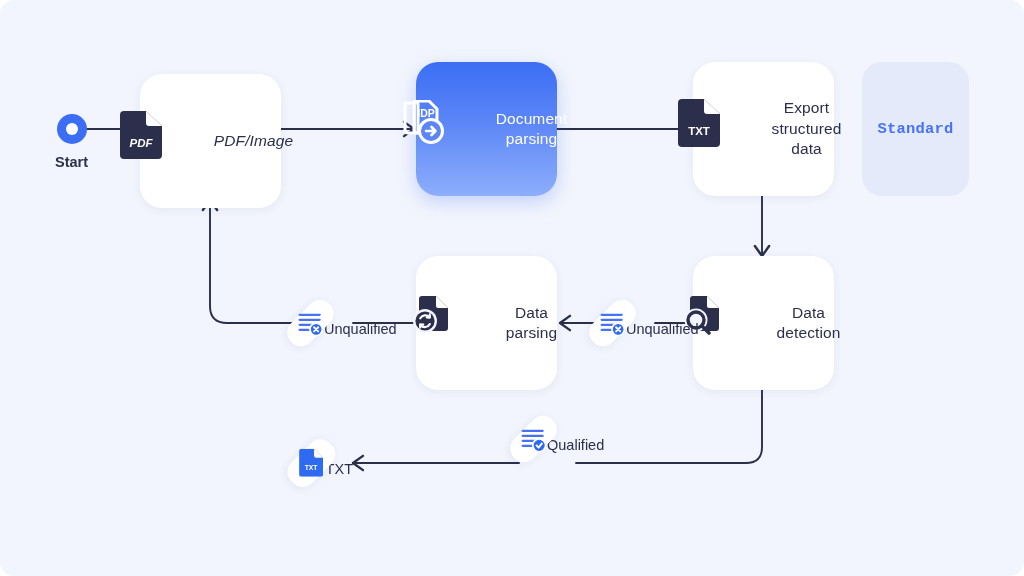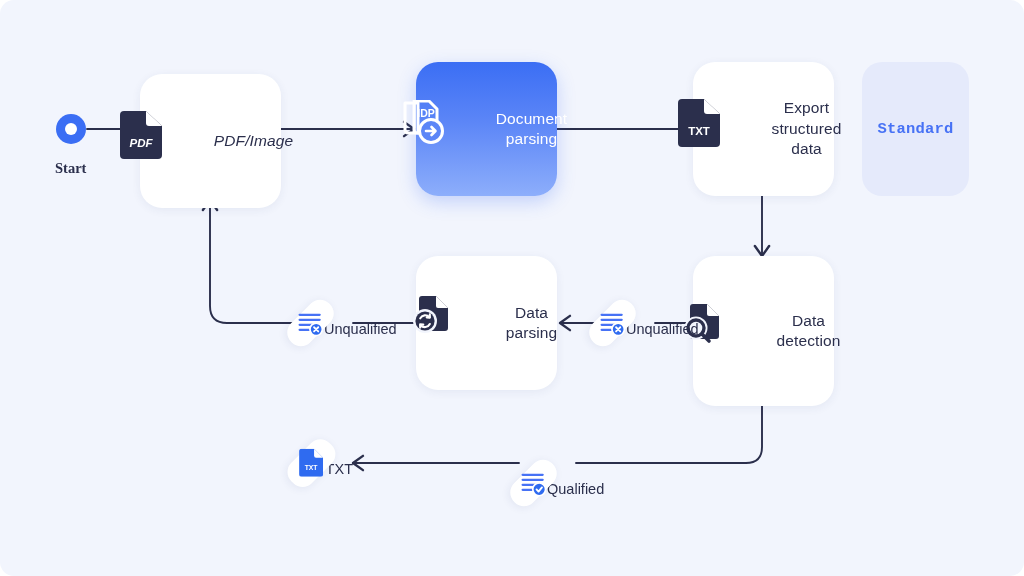--- a/index.html
+++ b/index.html
@@ -67,22 +67,22 @@
 
   
   #start-node { position:absolute; display:flex; flex-direction:column; align-items:center; }
   #start-node .ring {
     width:30px; height:30px; border-radius:50%;
     background:#3b6ef4;
     display:flex; align-items:center; justify-content:center;
   }
   #start-node .ring .hole { width:12px; height:12px; border-radius:50%; background:#ffffff; }
   #start-node .slabel {
-    margin-top:16px; color:#2b2f4c;
-    font-size:14.5px; font-weight:600;font-family:Liberation Serif, serif;
+    margin-top:10px; color:#2b2f4c;
+    font-size:14.5px; font-weight:600;
   }
 
   
   .tier {
     position:absolute;
     background:#e5eafb;
     border-radius:20px;
     display:flex; align-items:center; justify-content:center;font-family:Liberation Mono, monospace;
   }
   .tier .tlabel {
@@ -163,21 +163,21 @@
     <div class="ico">
       <svg width="42" height="48" viewBox="0 0 42 48" xmlns="http://www.w3.org/2000/svg">
         <path d="M4 0 H26 L42 15 V44 A4 4 0 0 1 38 48 H4 A4 4 0 0 1 0 44 V4 A4 4 0 0 1 4 0 Z" fill="#2b2f4c"></path>
         <path d="M26 0 L42 15 H29 A3 3 0 0 1 26 12 Z" fill="#ffffff"></path>
         <text x="21" y="36" text-anchor="middle" font-family="Liberation Sans, sans-serif" font-size="11.5" font-weight="bold" fill="#ffffff">TXT</text>
       </svg>
     </div>
     <div class="cap">Export structured data</div>
   </div>
 
-  <div class="card" style="left:693px; top:256px; width:141px; height:150px;">
+  <div class="card" style="left:693px; top:256px; width:141px; height:134px;">
     <div class="ico">
       <svg width="46" height="46" viewBox="0 0 46 46" xmlns="http://www.w3.org/2000/svg">
         <path d="M11 2 H28 L40 14 V34 A3 3 0 0 1 37 37 H14 A3 3 0 0 1 11 34 V5 A3 3 0 0 1 14 2 Z" fill="#2b2f4c"></path>
         <path d="M28 2 L40 14 H30 A2 2 0 0 1 28 12 Z" fill="#ffffff"></path>
         <circle cx="17" cy="26" r="11.5" fill="#f2f5fd"></circle>
         <circle cx="17" cy="26" r="8" fill="none" stroke="#2b2f4c" stroke-width="3.4"></circle>
         <path d="M23 32 L30 39" stroke="#2b2f4c" stroke-width="3.6" stroke-linecap="round"></path>
       </svg>
     </div>
     <div class="cap">Data detection</div>
@@ -228,21 +228,21 @@
               <path d="M3 20 H13"></path>
           </g>
           <circle cx="19.5" cy="19.5" r="6.2" fill="#2f6bf0" stroke="#ffffff" stroke-width="1.7"></circle>
           <path d="M17.4 17.4 L21.6 21.6 M21.6 17.4 L17.4 21.6" stroke="#ffffff" stroke-width="1.8" stroke-linecap="round"></path>
         </svg>
       </div>
     </div>
     <div class="dlabel">Unqualified</div>
   </div>
 
-  <div class="diamond-wrap" style="left:520px; top:456px; width:56px;">
+  <div class="diamond-wrap" style="left:520px; top:412px; width:56px;">
     <div class="diamond">
       <div class="dico">
         <svg width="27" height="27" viewBox="0 0 27 27" xmlns="http://www.w3.org/2000/svg">
           <g stroke="#4772f5" stroke-width="2.3" stroke-linecap="round">
             <path d="M3 5 H23"></path>
               <path d="M3 10 H23"></path>
               <path d="M3 15 H18"></path>
               <path d="M3 20 H13"></path>
           </g>
           <circle cx="19.5" cy="19.5" r="6.4" fill="#2f6bf0" stroke="#ffffff" stroke-width="1.7"></circle>

